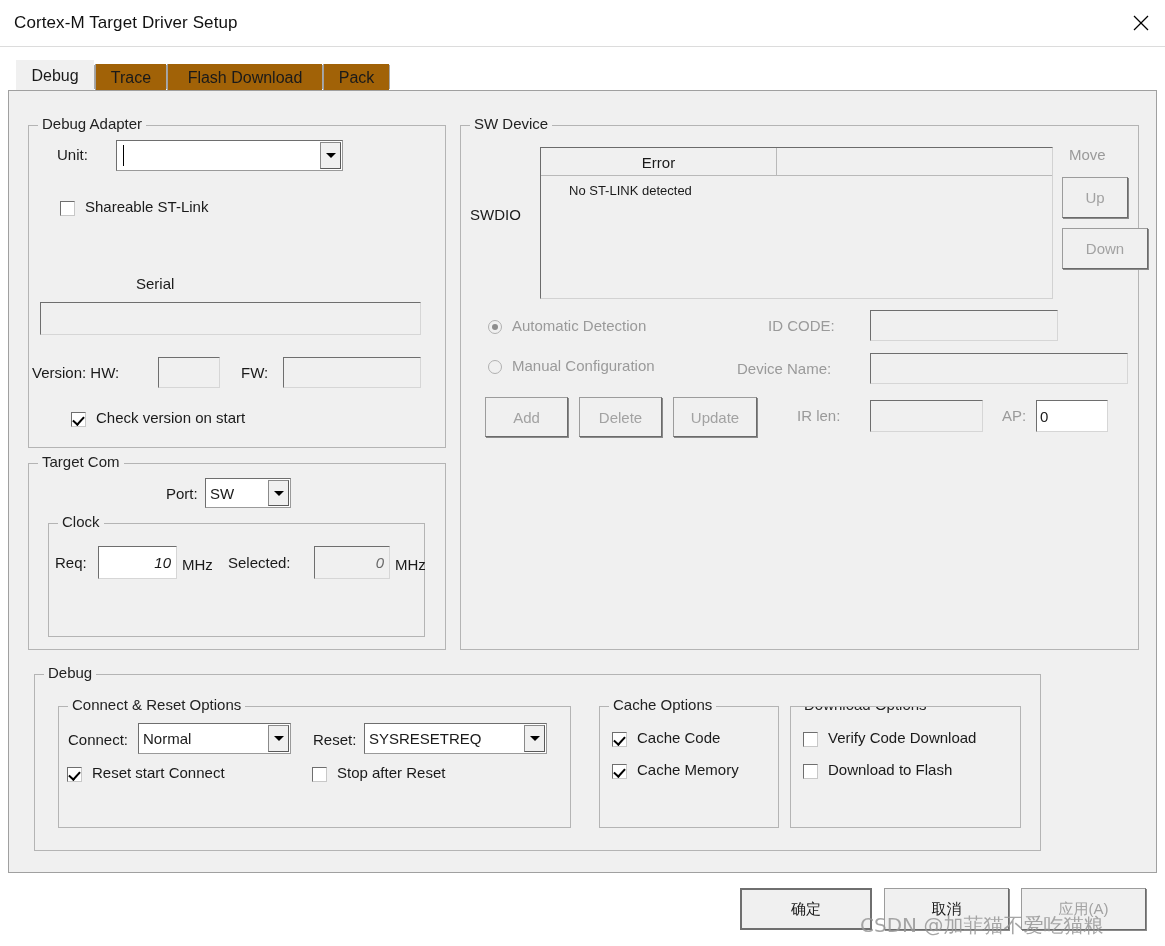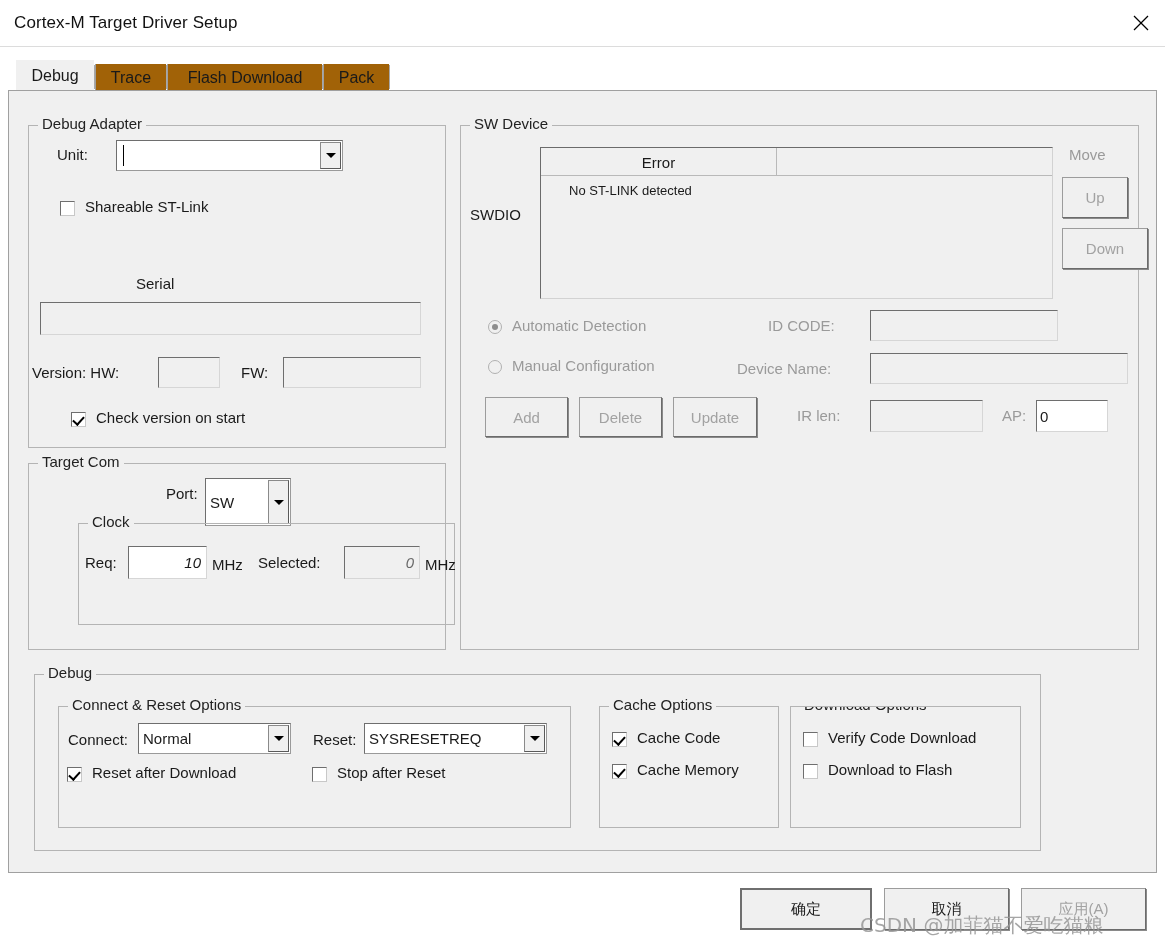--- a/index.html
+++ b/index.html
@@ -284,28 +284,28 @@
     </div>
 
     <div class="cb checked" style="left:42px; top:286px;"></div>
     <div class="lbl" style="left:67px; top:283px;">Check version on start</div>
   </div>
 
   <div class="group" style="left:19px; top:372px; width:418px; height:187px;">
     <div class="glabel">Target Com</div>
 
     <div class="lbl" style="left:137px; top:21px;">Port:</div>
-    <div class="combo" style="left:176px; top:14px; width:86px; height:48px;">
+    <div class="combo" style="left:176px; top:14px; width:86px; height:30px;">
       <span>SW</span>
       <span class="arrowbox">
           <span class="caret"></span>
         </span>
     </div>
 
-    <div class="group" style="left:19px; top:59px; width:377px; height:102px;margin-left:30px;">
+    <div class="group" style="left:19px; top:59px; width:377px; height:114px;">
       <div class="glabel">Clock</div>
       <div class="lbl" style="left:6px; top:30px;">Req:</div>
       <div class="field right" style="left:49px; top:22px; width:79px; height:33px;">
         <span>10</span>
       </div>
       <div class="lbl" style="left:133px; top:32px;">MHz</div>
       <div class="lbl" style="left:179px; top:30px;">Selected:</div>
       <div class="field ro right" style="left:265px; top:22px; width:76px; height:33px;">
         <span>0</span>
       </div>
@@ -390,21 +390,21 @@
 
       <div class="lbl" style="left:254px; top:24px;">Reset:</div>
       <div class="combo" style="left:305px; top:16px; width:183px; height:31px;">
         <span>SYSRESETREQ</span>
         <span class="arrowbox">
             <span class="caret"></span>
           </span>
       </div>
 
       <div class="cb checked" style="left:8px; top:60px;"></div>
-      <div class="lbl" style="left:33px; top:57px;">Reset after Download</div>
+      <div class="lbl" style="left:33px; top:57px;">Reset start Connect</div>
       <div class="cb" style="left:253px; top:60px;"></div>
       <div class="lbl" style="left:278px; top:57px;">Stop after Reset</div>
     </div>
 
     <div class="group" style="left:755px; top:31px; width:231px; height:122px; overflow:hidden;">
       <div class="glabel">Download Options</div>
       <div class="cb" style="left:12px; top:25px;"></div>
       <div class="lbl" style="left:37px; top:22px;">Verify Code Download</div>
       <div class="cb" style="left:12px; top:57px;"></div>
       <div class="lbl" style="left:37px; top:54px;">Download to Flash</div>

